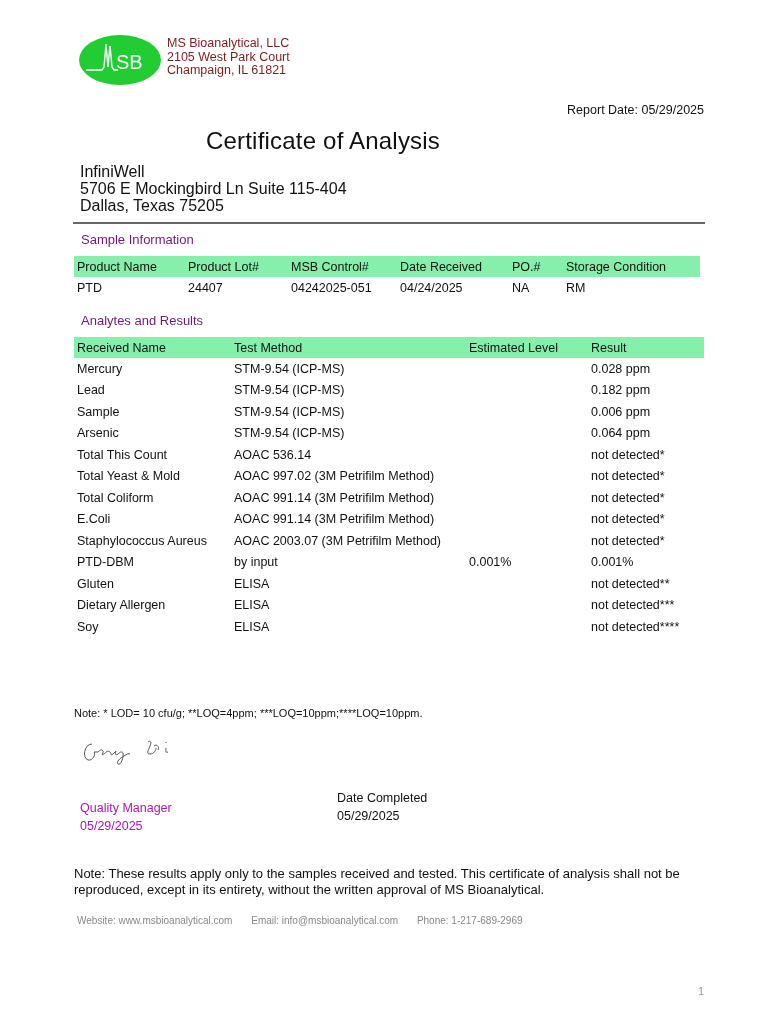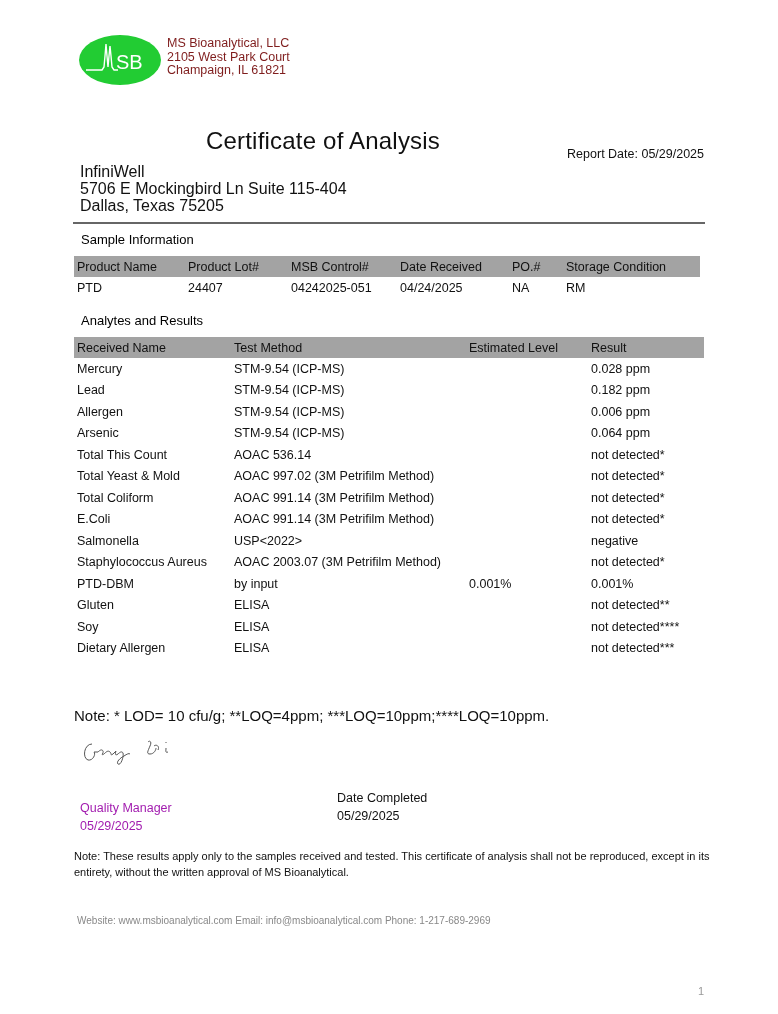--- a/index.html
+++ b/index.html
@@ -5,47 +5,47 @@
     * { box-sizing: border-box; margin: 0; padding: 0; }
     html, body { width: 778px; height: 1014px; background: #ffffff; }
     body { font-family: "Liberation Sans", "DejaVu Sans", sans-serif; color: #111; position: relative; overflow: hidden; }
 
     .abs { position: absolute; }
 
     
     .logo { left: 78px; top: 34px; width: 84px; height: 52px; }
     .company { left: 167px; top: 37px; font-size: 12.5px; color: #7f1d1d; line-height: 13.5px; }
 
-    .report-date { right: 74px; top: 103px; font-size: 12.5px; color: #111; margin-top: 44px; }
+    .report-date { right: 74px; top: 103px; font-size: 12.5px; color: #111; }
 
     .title { left: 0; width: 646px; top: 127px; text-align: center; font-size: 24px; color: #111; letter-spacing: 0.2px; }
 
     .client { left: 80px; top: 163px; font-size: 16px; line-height: 17px; color: #111; }
 
     .hr { left: 73px; top: 222px; width: 632px; height: 2px; background: #666; }
 
-    .section-label { font-size: 13px; color: #000000; }
+    .section-label { font-size: 13px; color: #701a75; }
 
     table { border-collapse: collapse; font-size: 12.5px; }
-    th { background: #a3a3a3; font-weight: normal; text-align: left; height: 21px; padding: 0 0 0 3px; color: #111; }
+    th { background: #86efac; font-weight: normal; text-align: left; height: 21px; padding: 0 0 0 3px; color: #111; }
     td { height: 21.5px; padding: 0 0 0 3px; color: #111; }
 
     .sample-table { left: 74px; top: 256px; width: 626px; }
     .results-table { left: 74px; top: 337px; width: 630px; }
 
-    .note1 { left: 74px; top: 707px; font-size: 15px; color: #111; }
+    .note1 { left: 74px; top: 707px; font-size: 11px; color: #111; }
 
     .signature { left: 80px; top: 736px; width: 105px; height: 34px; }
     .qm { left: 80px; top: 780px; font-size: 12.5px; line-height: 18px; color: #a21caf; margin-top: 19px; }
     .completed { left: 337px; top: 789px; font-size: 12.5px; line-height: 18px; color: #111; }
 
-    .note2 { left: 74px; top: 848px; width: 640px; font-size: 11px; line-height: 16px; color: #111; }
+    .note2 { left: 74px; top: 866px; width: 640px; font-size: 13px; line-height: 16px; color: #111; }
 
     .footer { left: 77px; top: 915px; font-size: 10px; color: #888; }
-    .footer span { }
+    .footer span { margin-right: 16px; }
 
     .page-num { left: 698px; top: 985px; font-size: 11px; color: #999; }
   </style>
 </head>
 <body>
 
 <div class="abs logo">
   <svg width="84" height="52" viewBox="0 0 84 52">
     <ellipse cx="42" cy="26" rx="41" ry="25" fill="#22cc33"></ellipse>
     <polyline points="8,36 24,36 26,33 27,22 28,10 29,22 30,33 31,22 32,12 33,22 34,33 36,36 40,36" fill="none" stroke="#ffffff" stroke-width="1.4"></polyline>
@@ -128,21 +128,21 @@
         <td></td>
         <td>0.028 ppm</td>
       </tr>
     <tr>
         <td>Lead</td>
         <td>STM-9.54 (ICP-MS)</td>
         <td></td>
         <td>0.182 ppm</td>
       </tr>
     <tr>
-        <td>Allergen</td>
+        <td>Sample</td>
         <td>STM-9.54 (ICP-MS)</td>
         <td></td>
         <td>0.006 ppm</td>
       </tr>
     <tr>
         <td>Arsenic</td>
         <td>STM-9.54 (ICP-MS)</td>
         <td></td>
         <td>0.064 ppm</td>
       </tr>
@@ -162,56 +162,50 @@
         <td>Total Coliform</td>
         <td>AOAC 991.14 (3M Petrifilm Method)</td>
         <td></td>
         <td>not detected*</td>
       </tr>
     <tr>
         <td>E.Coli</td>
         <td>AOAC 991.14 (3M Petrifilm Method)</td>
         <td></td>
         <td>not detected*</td>
-      </tr>
-    <tr>
-        <td>Salmonella</td>
-        <td>USP&lt;2022&gt;</td>
-        <td></td>
-        <td>negative</td>
       </tr>
     <tr>
         <td>Staphylococcus Aureus</td>
         <td>AOAC 2003.07 (3M Petrifilm Method)</td>
         <td></td>
         <td>not detected*</td>
       </tr>
     <tr>
         <td>PTD-DBM</td>
         <td>by input</td>
         <td>0.001%</td>
         <td>0.001%</td>
       </tr>
     <tr>
         <td>Gluten</td>
         <td>ELISA</td>
         <td></td>
         <td>not detected**</td>
       </tr>
     <tr>
+        <td>Dietary Allergen</td>
+        <td>ELISA</td>
+        <td></td>
+        <td>not detected***</td>
+      </tr>
+    <tr>
         <td>Soy</td>
         <td>ELISA</td>
         <td></td>
         <td>not detected****</td>
-      </tr>
-    <tr>
-        <td>Dietary Allergen</td>
-        <td>ELISA</td>
-        <td></td>
-        <td>not detected***</td>
       </tr>
   </tbody>
 </table>
 
 <div class="abs note1">Note: * LOD= 10 cfu/g;  **LOQ=4ppm; ***LOQ=10ppm;****LOQ=10ppm.</div>
 
 <div class="abs signature">
   <svg width="105" height="34" viewBox="0 0 105 34">
     <path d="M12,8 C4,8 2,22 8,24 C13,25 16,18 14,16 M14,16 L18,16 C20,14 22,13 23,15 C24,17 20,20 24,18 C26,16 28,14 30,16 C32,18 30,20 33,18 L36,15 C35,18 35,20 38,18 C40,16 42,15 43,17 C44,20 41,30 38,28 C36,26 40,22 44,20 C47,18 49,17 50,18" fill="none" stroke="#555" stroke-width="1"></path>
     <path d="M68,6 C70,4 72,6 70,10 C68,15 66,18 70,18 C74,18 76,14 76,12 M74,10 C76,8 80,10 78,14 M86,6 L86,7 M86,12 C86,15 85,17 88,16" fill="none" stroke="#555" stroke-width="1"></path>

